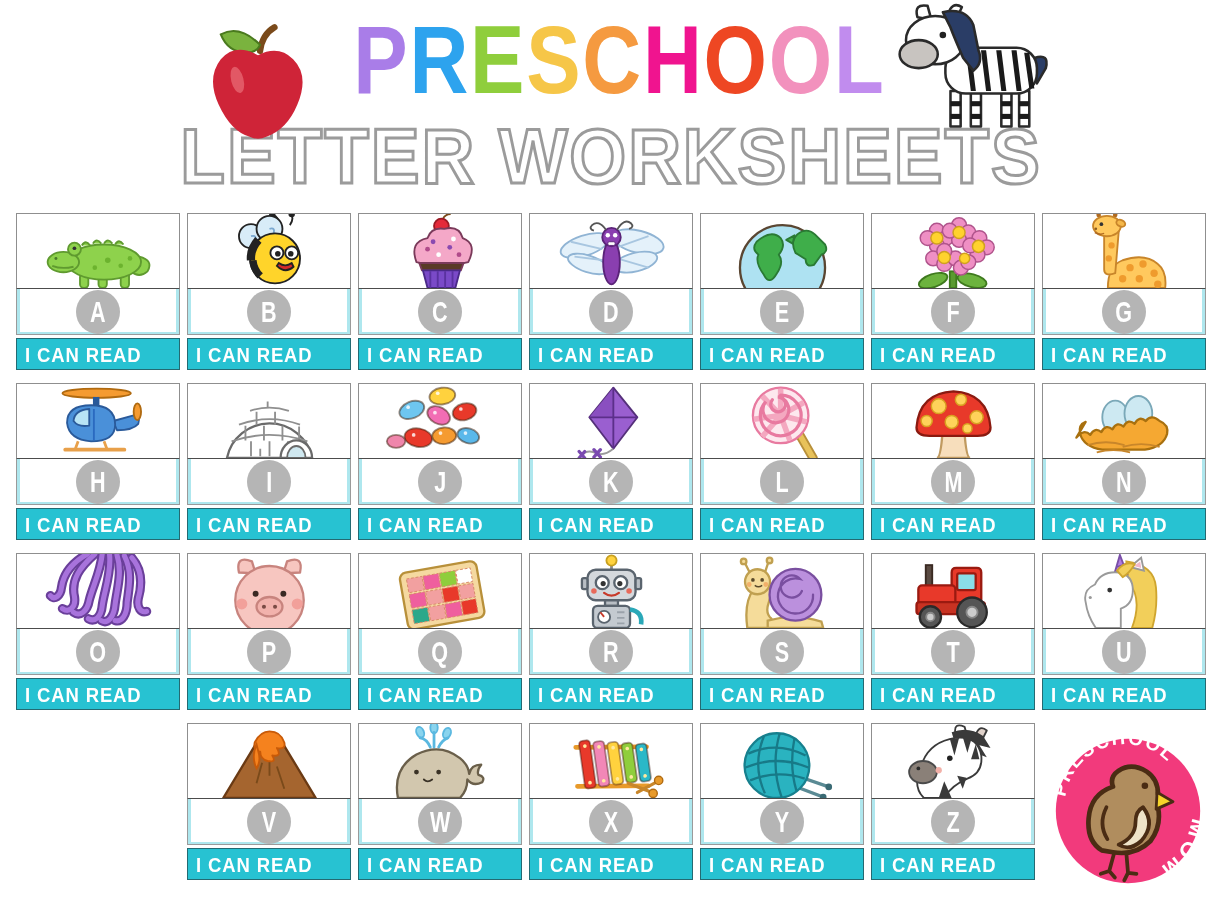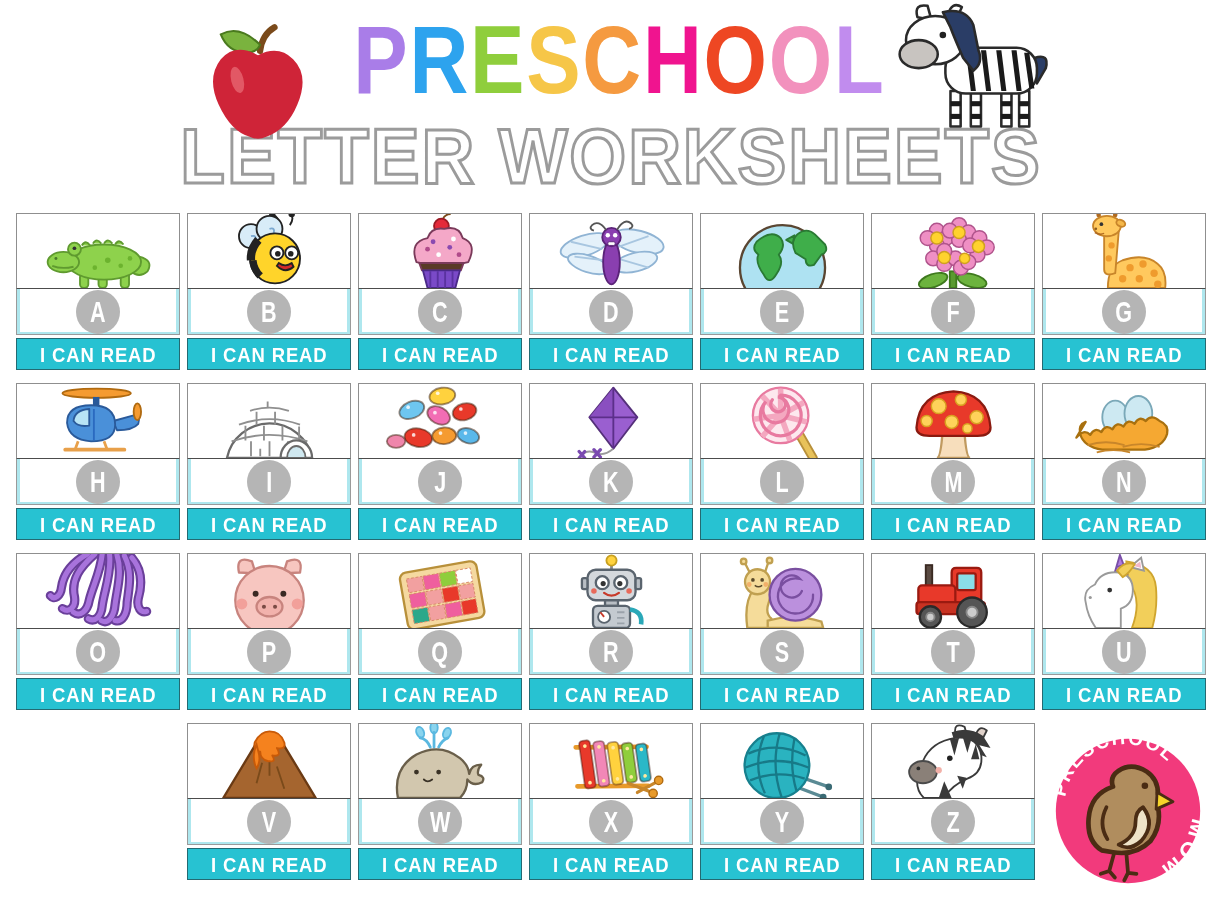--- a/index.html
+++ b/index.html
@@ -38,21 +38,21 @@
   }
   .letter-circle{
     width:44px;height:44px;border-radius:50%;margin-top:1px;
     display:flex;align-items:center;justify-content:center;
   }
   .letter-circle .letter{
     color:#fff;font-size:30px;font-weight:700;transform:scaleX(.72);line-height:1;
   }
   .card-banner{
     height:32px;margin-top:3px;border:1px solid rgba(35,35,35,.55);box-sizing:border-box;
-    display:flex;align-items:center;justify-content:center;
+    display:flex;align-items:center;
   }
   .card-banner .banner-text{
     color:#fff;font-weight:800;font-size:21px;letter-spacing:1px;
     transform:scaleX(.88);white-space:nowrap;line-height:1;
   }
   .logo-cell{width:164px;position:relative;}
   .logo{position:absolute;right:3px;top:13px;width:150px;height:150px;}
 </style>
 </head>
 <body>

